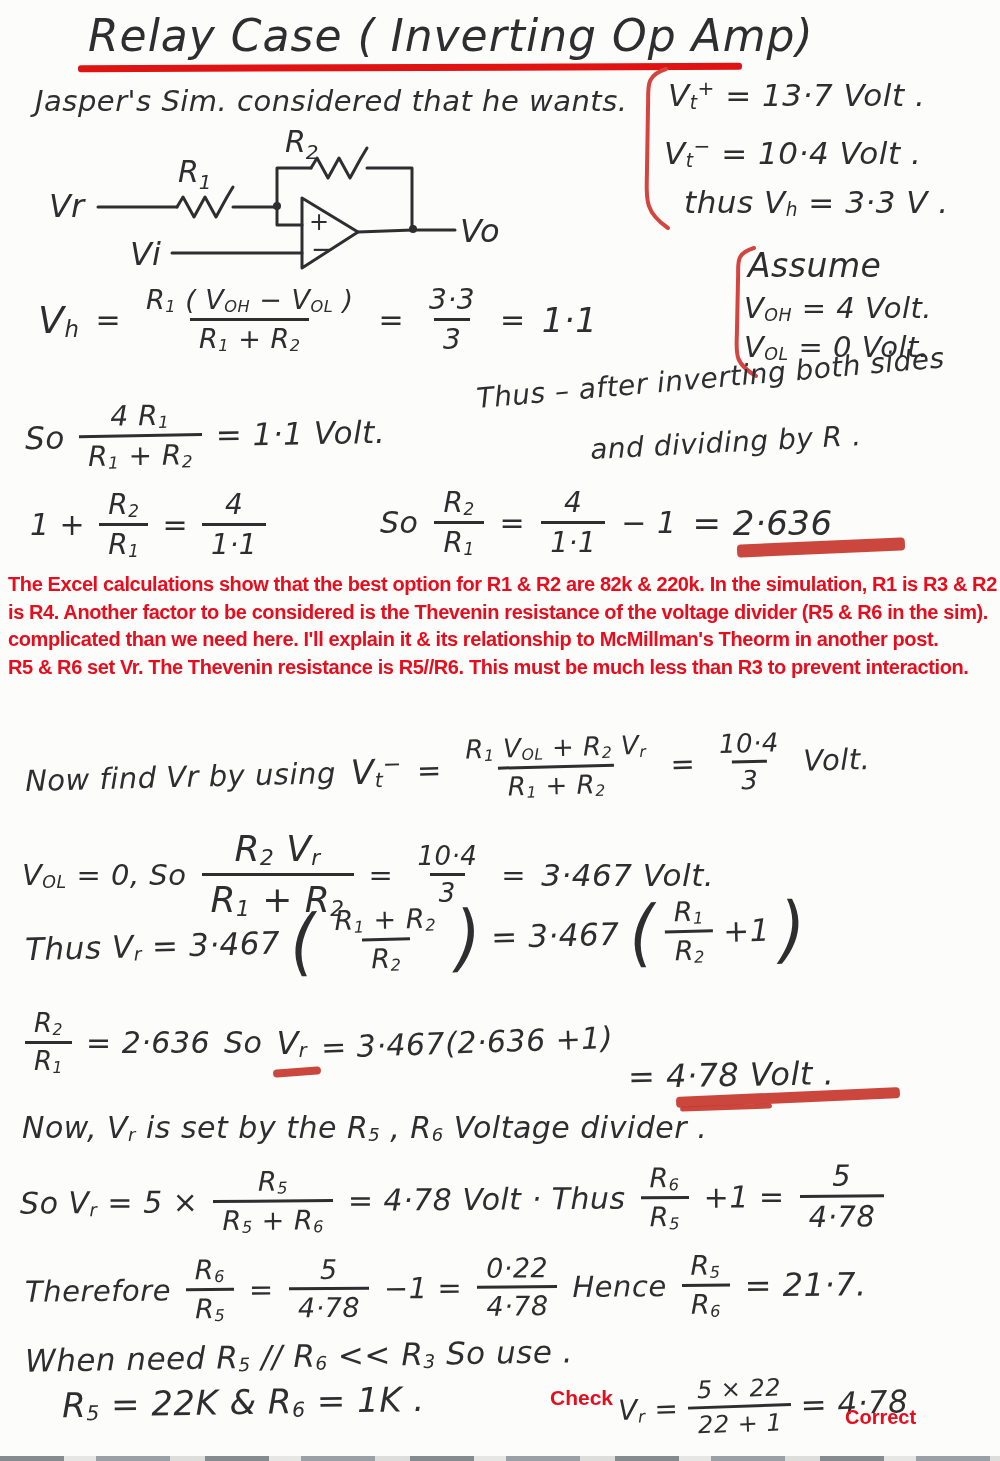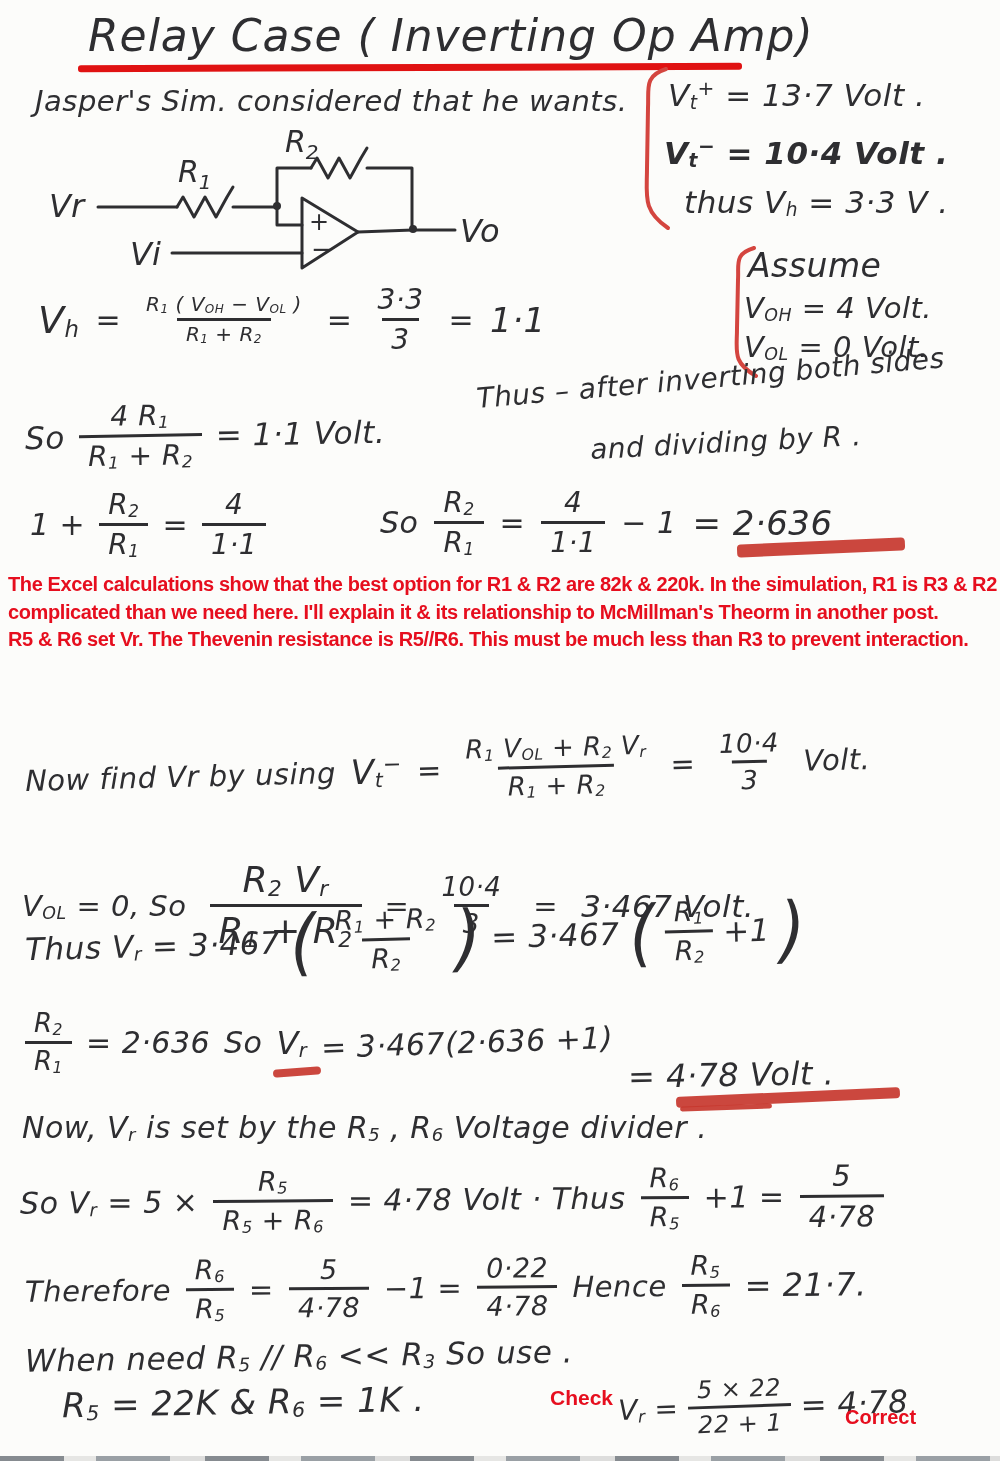--- a/index.html
+++ b/index.html
@@ -29,21 +29,21 @@
 
 <div class="abs hw" style="left:88px;top:10px;font-size:44px;letter-spacing:1px;">Relay Case ( Inverting Op Amp)</div>
 <div class="titleline" style="left:78px;top:64px;width:664px;height:7px;transform:rotate(-0.2deg);border-radius:3px;"></div>
 
 <div class="abs hw" style="left:35px;top:84px;font-size:29px;">Jasper's Sim. considered that he wants.</div>
 
 <svg class="abs" style="left:620px;top:64px;" width="52" height="168" viewBox="0 0 52 168">
   <path d="M46,5 C24,12 29,24 28,44 L27,104 C27,132 22,146 48,164" fill="none" stroke="#d4453f" stroke-width="4" stroke-linecap="round"></path>
 </svg>
 <div class="abs hw" style="left:668px;top:76px;font-size:31px;">V<sub>t</sub><sup>+</sup> = 13·7  Volt .</div>
-<div class="abs hw" style="left:664px;top:134px;font-size:31px;font-weight:bold;">V<sub>t</sub><sup>−</sup> =  10·4 Volt .</div>
+<div class="abs hw" style="left:664px;top:134px;font-size:31px;">V<sub>t</sub><sup>−</sup> =  10·4 Volt .</div>
 <div class="abs hw" style="left:684px;top:184px;font-size:31px;">thus  V<sub>h</sub>  =  3·3 V .</div>
 
 <svg class="abs" style="left:35px;top:118px;" width="500" height="250" viewBox="0 0 500 250">
   <g fill="none" stroke="#2e2e31" stroke-width="3" stroke-linecap="round" stroke-linejoin="round">
     <path d="M63,89 H142"></path>
     <path d="M142,89 l6,-10 l11,20 l11,-20 l11,20 l11,-20 l6,-10"></path>
     <path d="M198,89 H242"></path>
     <path d="M242,88 V50 H276"></path>
     <path d="M276,50 l6,-10 l11,20 l11,-20 l11,20 l11,-20 l6,-10"></path>
     <path d="M332,50 H377 V110"></path>
@@ -59,21 +59,21 @@
   <text x="250" y="34" font-size="30"><tspan>R</tspan><tspan dy="7" font-size="20">2</tspan></text>
   <text x="95" y="147" font-size="32"><tspan>Vi</tspan></text>
   <text x="425" y="124" font-size="32"><tspan>Vo</tspan></text>
   <text x="274" y="112" font-size="24" font-style="normal"><tspan>+</tspan></text>
   <text x="276" y="140" font-size="26" font-style="normal"><tspan>−</tspan></text>
 </svg>
 
 <div class="row hw" style="left:38px;top:281px;gap:16px;font-size:30px;">
   <span style="font-size:38px;">V<sub>h</sub></span>
   <span>=</span>
-  <span class="frac" style="font-size:20px;">
+  <span class="frac" style="font-size:27px;">
     <span class="num">R<sub>1</sub> ( V<sub>OH</sub> − V<sub>OL</sub> )</span>
     <span class="den">R<sub>1</sub> + R<sub>2</sub></span>
   </span>
   <span>=</span>
   <span class="frac" style="font-size:28px;">
     <span class="num">3·3</span>
     <span class="den">3</span>
   </span>
   <span>=</span>
   <span style="font-size:34px;">1·1</span>
@@ -121,41 +121,42 @@
     <span class="num">4</span>
     <span class="den">1·1</span>
   </span>
   <span>− 1</span>
   <span style="font-size:34px;">=  2·636</span>
 </div>
 <div class="marker" style="left:737px;top:541px;width:168px;height:13px;transform:rotate(-2.5deg);"></div>
 
 <div class="rednote typed">
   <div>The Excel calculations show that the best option for R1 &amp; R2 are 82k &amp; 220k.  In the simulation, R1 is R3 &amp; R2</div>
+  <div>is R4.  Another factor to be considered is the Thevenin resistance of the voltage divider (R5 &amp; R6 in the sim).</div>
   <div>complicated than we need here.  I'll explain it &amp; its relationship to McMillman's Theorm in another post.</div>
   <div>R5 &amp; R6 set Vr.  The Thevenin resistance is R5//R6.  This  must  be  much less than R3 to prevent interaction.</div>
 </div>
 
 <div class="row hw" style="left:25px;top:733px;gap:15px;font-size:29px;transform:rotate(-1.5deg);">
   <span>Now find Vr  by  using</span>
   <span style="font-size:34px;">V<sub>t</sub><sup>−</sup></span>
   <span>=</span>
   <span class="frac" style="font-size:26px;">
     <span class="num">R<sub>1</sub> V<sub>OL</sub> + R<sub>2</sub> V<sub>r</sub></span>
     <span class="den">R<sub>1</sub> + R<sub>2</sub></span>
   </span>
   <span>=</span>
   <span class="frac" style="font-size:26px;">
     <span class="num">10·4</span>
     <span class="den">3</span>
   </span>
   <span>Volt.</span>
 </div>
 
-<div class="row hw" style="left:22px;top:856px;gap:23px;font-size:29px;">
+<div class="row hw" style="left:22px;top:825px;gap:15px;font-size:29px;">
   <span>V<sub>OL</sub> = 0,   So</span>
   <span class="frac" style="font-size:36px;">
     <span class="num">R<sub>2</sub> V<sub>r</sub></span>
     <span class="den">R<sub>1</sub> + R<sub>2</sub></span>
   </span>
   <span>=</span>
   <span class="frac" style="font-size:26px;">
     <span class="num">10·4</span>
     <span class="den">3</span>
   </span>

